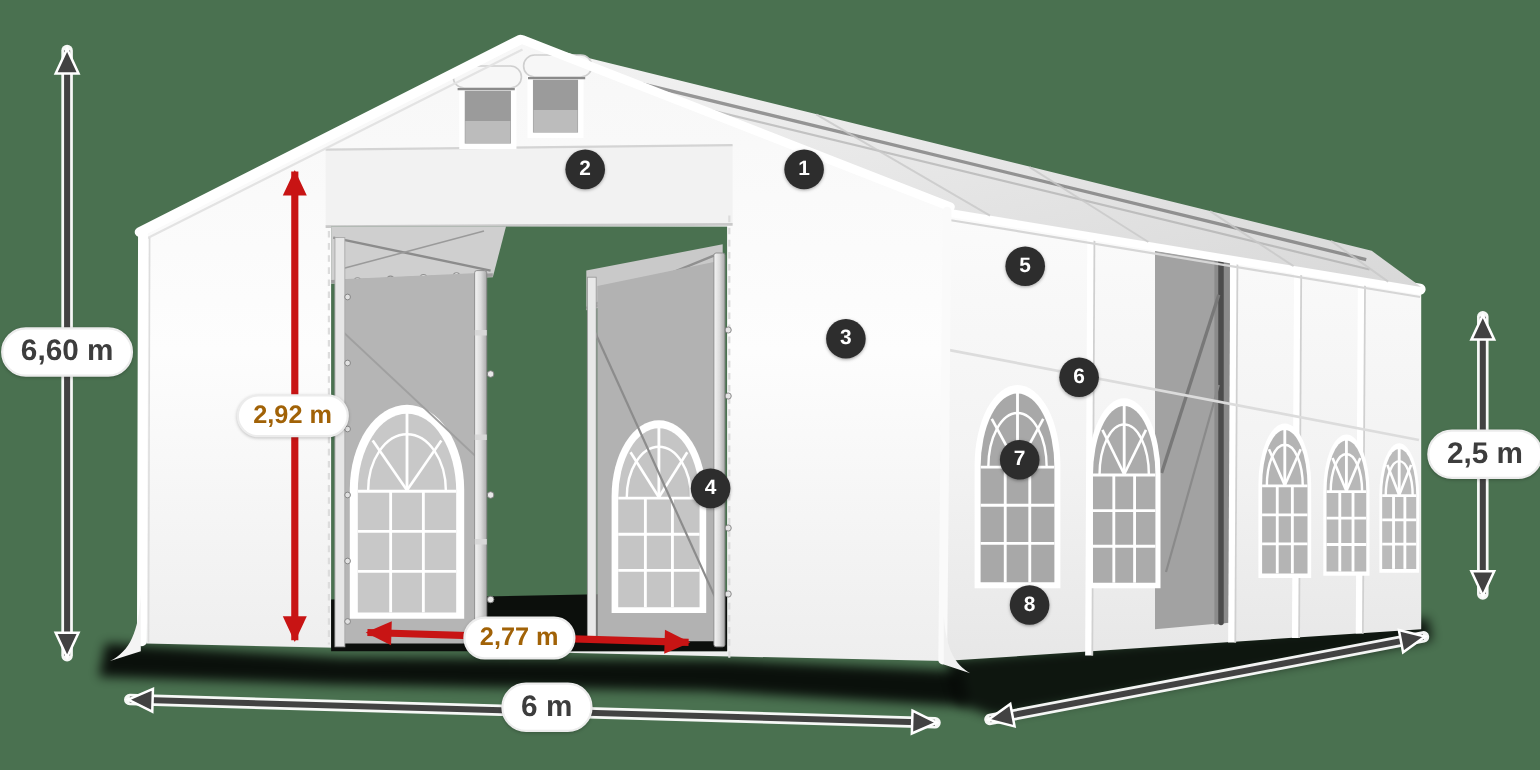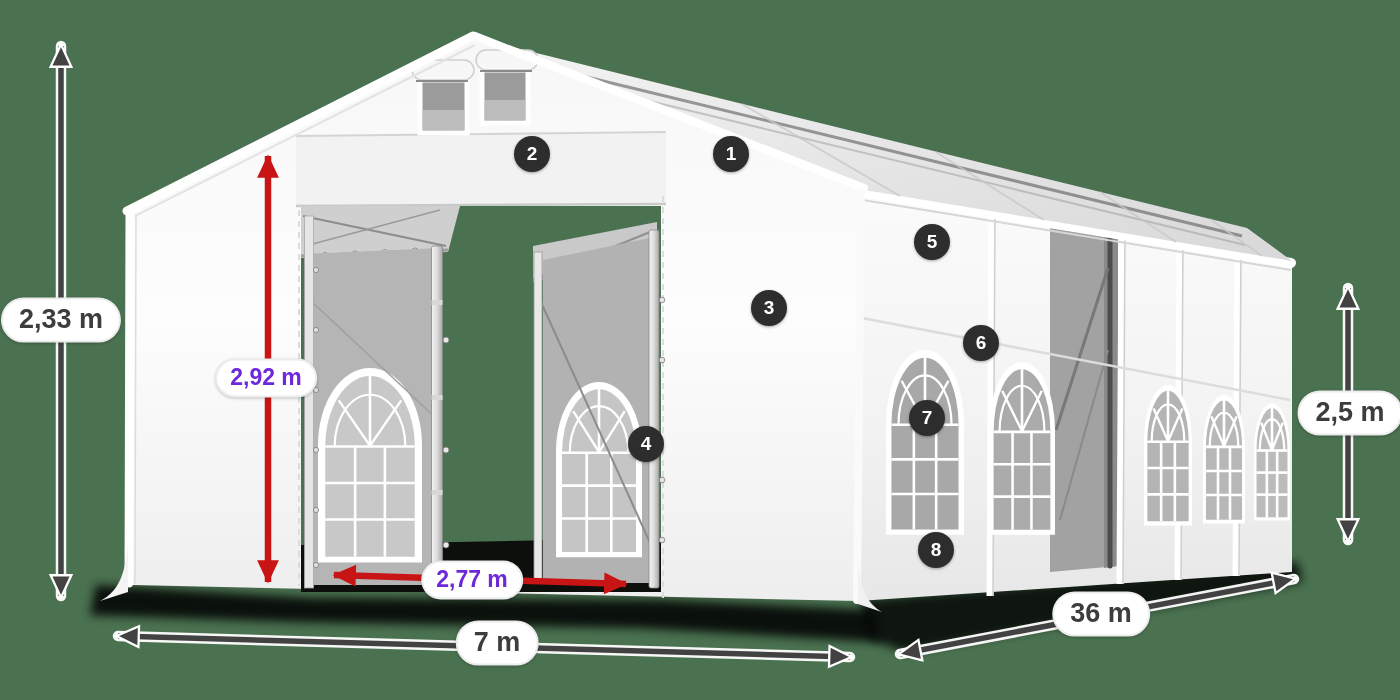--- a/index.html
+++ b/index.html
@@ -9,21 +9,21 @@
     font-family:"Liberation Sans",sans-serif;
   }
   .stage svg{position:absolute;left:0;top:0;}
   .pill{
     position:absolute;transform:translate(-50%,-50%);
     background:#ffffff;border:2px solid #ececec;border-radius:24px;
     color:#3d3d3d;font-weight:bold;font-size:27px;line-height:1;
     padding:6px 16px 8px;white-space:nowrap;
     box-shadow:0 1px 3px rgba(0,0,0,.22);
   }
-  .pill--red{color:#6d28d9;font-size:23px;padding:5px 13px 7px;}
+  .pill--red{color:#a16207;font-size:23px;padding:5px 13px 7px;}
   .badge{
     position:absolute;transform:translate(-50%,-50%);
     width:36px;height:36px;border-radius:50%;
     background:#2d2d2d;color:#ffffff;font-weight:bold;font-size:19px;
     display:flex;align-items:center;justify-content:center;
     box-shadow:0 1px 3px rgba(0,0,0,.35);
   }
 </style>
 </head>
 <body>
@@ -246,25 +246,24 @@
     <g>
       <line x1="268" y1="156" x2="268" y2="582" stroke="#c81414" stroke-width="6.5" marker-start="url(#ah-red)" marker-end="url(#ah-red)"></line>
     </g>
 
     <g>
       <line x1="334" y1="575" x2="626" y2="584" stroke="#c81414" stroke-width="6.5" marker-start="url(#ah-red)" marker-end="url(#ah-red)"></line>
     </g>
   </g>
 </svg>
 
-<div class="pill" style="left:61px;top:320px;">2,33 m</div>
+<div class="pill" style="left:61px;top:320px;">6,60 m</div>
 <div class="pill pill--red" style="left:266px;top:378px;">2,92 m</div>
 <div class="pill pill--red" style="left:472px;top:580px;">2,77 m</div>
-<div class="pill" style="left:497px;top:643px;">7 m</div>
-<div class="pill" style="left:1101px;top:614px;">36 m</div>
+<div class="pill" style="left:497px;top:643px;">6 m</div>
 <div class="pill" style="left:1350px;top:413px;">2,5 m</div>
 
 <div class="badge" style="left:731px;top:154px;">1</div>
 <div class="badge" style="left:532px;top:154px;">2</div>
 <div class="badge" style="left:769px;top:308px;">3</div>
 <div class="badge" style="left:646px;top:444px;">4</div>
 <div class="badge" style="left:932px;top:242px;">5</div>
 <div class="badge" style="left:981px;top:343px;">6</div>
 <div class="badge" style="left:927px;top:418px;">7</div>
 <div class="badge" style="left:936px;top:550px;">8</div>

